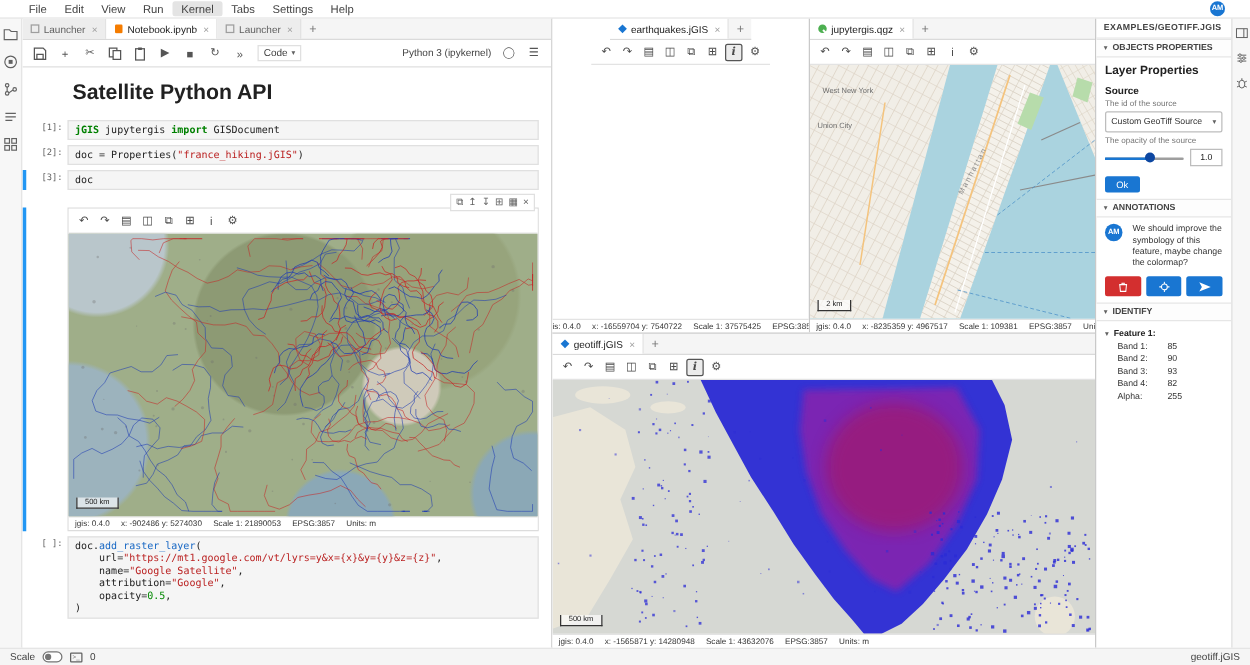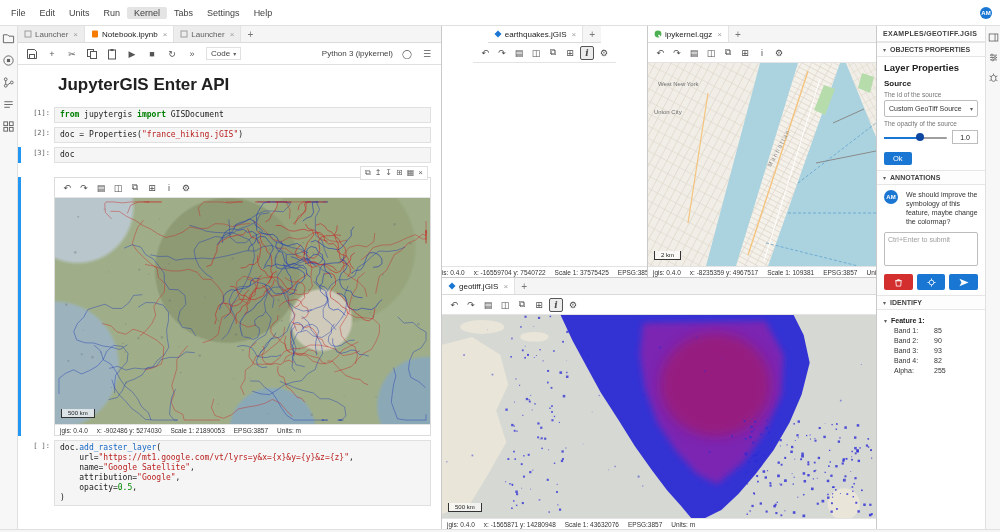--- a/index.html
+++ b/index.html
@@ -1,20 +1,20 @@
 <!DOCTYPE html>
 <html><head>
 <meta charset="utf-8">
 <style>
   * { box-sizing: border-box; margin: 0; padding: 0; }
   html,body { width:1000px; height:532px; overflow:hidden; }
   body { font-family:"Liberation Sans","DejaVu Sans",sans-serif; font-size:9px; color:#212121; background:#fff; }
 
   
-  .menubar { height:26px; display:flex; align-items:center; background:#fff; border-bottom:1px solid #e0e0e0; padding:0 4px; }
+  .menubar { height:15px; display:flex; align-items:center; background:#fff; border-bottom:1px solid #e0e0e0; padding:0 16px; }
   .menu-item { padding:1px 7px; font-size:9px; color:#424242; cursor:default; border-radius:2px; }
   .menu-item.active { background:#e4e4e4; }
   .menubar-spacer { flex:1; }
   .avatar { width:12px; height:12px; border-radius:50%; background:#1976d2; color:#fff; font-size:6px; font-weight:bold; display:flex; align-items:center; justify-content:center; margin-right:4px; }
 
   
   .main { display:flex; height:503px; }
   .activitybar { width:18px; background:#f7f7f7; border-right:1px solid #e0e0e0; display:flex; flex-direction:column; align-items:center; padding-top:6px; gap:9px; }
   .activitybar.right { border-right:none; border-left:1px solid #e0e0e0; width:15px; }
   .ab-icon { width:13px; height:13px; color:#616161; }
@@ -116,21 +116,21 @@
   .id-grid { display:grid; grid-template-columns:40px 1fr; row-gap:3px; font-size:7px; color:#333; padding-left:10px; }
 </style>
 </head>
 <body>
 
 <header class="menubar">
   <nav style="display:flex">
 
   <span class="menu-item">File</span>
       <span class="menu-item">Edit</span>
-      <span class="menu-item">Units</span>
+      <span class="menu-item">View</span>
       <span class="menu-item">Run</span>
       <span class="menu-item active">Kernel</span>
       <span class="menu-item">Tabs</span>
       <span class="menu-item">Settings</span>
       <span class="menu-item">Help</span>
     </nav>
   <div class="menubar-spacer"></div>
   <div class="avatar">AM</div>
 </header>
 
@@ -212,26 +212,26 @@
           <span>Code</span>
           <span class="caret">▾</span>
         </span>
         <div class="nbt-spacer"></div>
         <span class="kernel-name">Python 3 (ipykernel)</span>
         <span class="nb-ic">◯</span>
         <span class="nb-ic">☰</span>
       </div>
 
       <div class="nb-content">
-        <div class="md-title">JupyterGIS Enter API</div>
+        <div class="md-title">Satellite Python API</div>
 
         <div class="cellrow">
           <div class="prompt">[1]:</div>
           <div class="editor">
-              <pre class="code"><span class="tok-kw">from</span><span class="tok-pl"> jupytergis </span><span class="tok-kw">import</span><span class="tok-pl"> GISDocument</span></pre>
+              <pre class="code"><span class="tok-kw">jGIS</span><span class="tok-pl"> jupytergis </span><span class="tok-kw">import</span><span class="tok-pl"> GISDocument</span></pre>
             </div>
         </div>
         <div class="cellrow">
           <div class="prompt">[2]:</div>
           <div class="editor">
               <pre class="code"><span class="tok-pl">doc = Properties(</span><span class="tok-str">"france_hiking.jGIS"</span><span class="tok-pl">)</span></pre>
             </div>
         </div>
         <div class="cellrow">
           <div class="active-left"></div>
@@ -687,21 +687,21 @@
             </div>
         </section>
 
         <section class="panel bld-panel" style="border-right:none">
           <div class="tabbar">
             <div class="tab active">
               <svg class="ticon" viewBox="0 0 8 8">
                   <circle cx="4" cy="4" r="3.4" fill="#4caf50"></circle>
                   <rect x="4.6" y="4.6" width="2.6" height="1.6" fill="#fff" transform="rotate(45 5 5)"></rect>
                 </svg>
-              <span>ipykernel.qgz</span>
+              <span>jupytergis.qgz</span>
               <span class="close">×</span>
             </div>
             <div class="addtab">+</div>
           </div>
           <div class="gis-toolbar">
 
           <span class="gtb">↶</span>
               <span class="gtb">↷</span>
               <span class="gtb">▤</span>
               <span class="gtb">◫</span>
@@ -1615,21 +1615,20 @@
 
     <div class="rp-section">
       <span class="caret">▾</span>
       <span>ANNOTATIONS</span>
     </div>
     <div class="rp-body">
       <div class="annot-card">
         <div class="avatar" style="width:14px;height:14px;flex:0 0 14px">AM</div>
         <div class="annot-text">We should improve the symbology of this feature, maybe change the colormap?</div>
       </div>
-      <textarea class="annot-input" placeholder="Ctrl+Enter to submit" style=""></textarea>
       <div class="annot-btns">
         <div class="abtn red">
           <svg width="9" height="9" viewBox="0 0 10 10">
               <path d="M2 3h6l-.6 6H2.6z M1.5 3h7 M4 3V1.8h2V3" fill="none" stroke="#fff" stroke-width="0.9"></path>
             </svg>
         </div>
         <div class="abtn blue">
           <svg width="9" height="9" viewBox="0 0 10 10">
               <circle cx="5" cy="5" r="2.6" fill="none" stroke="#fff" stroke-width="0.9"></circle>
               <path d="M5 0.5v2M5 7.5v2M0.5 5h2M7.5 5h2" stroke="#fff" stroke-width="0.9"></path>

